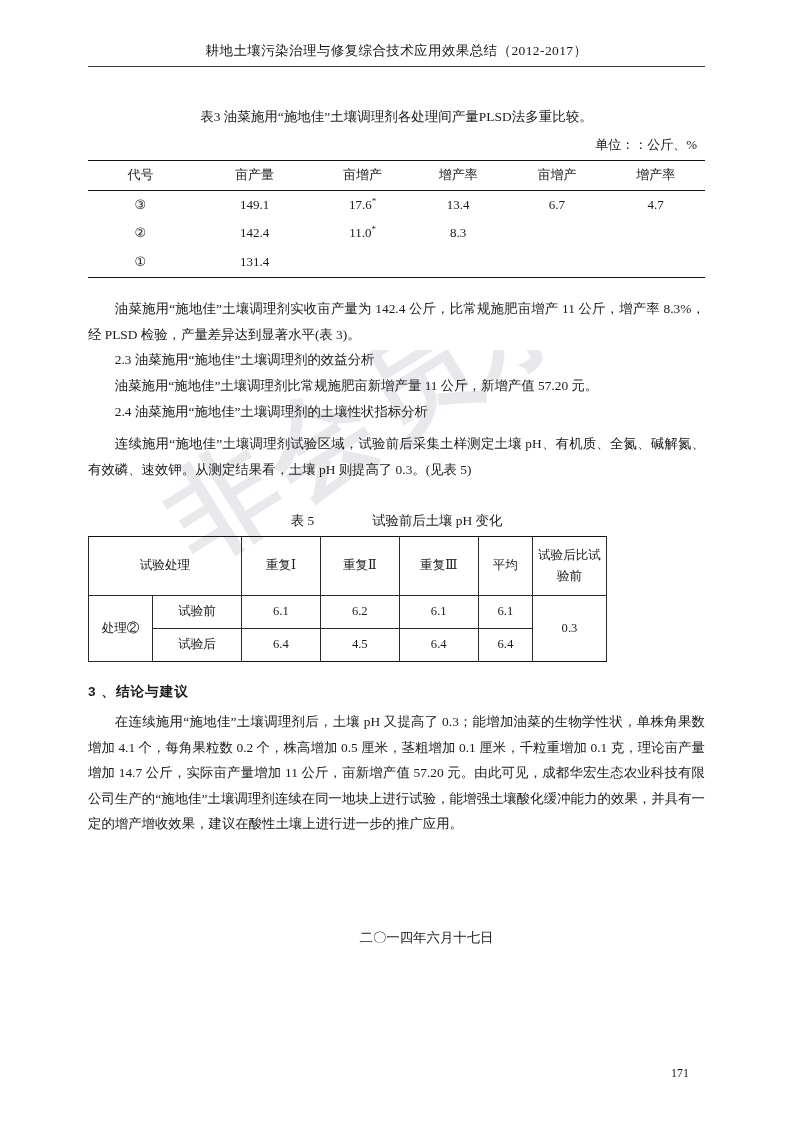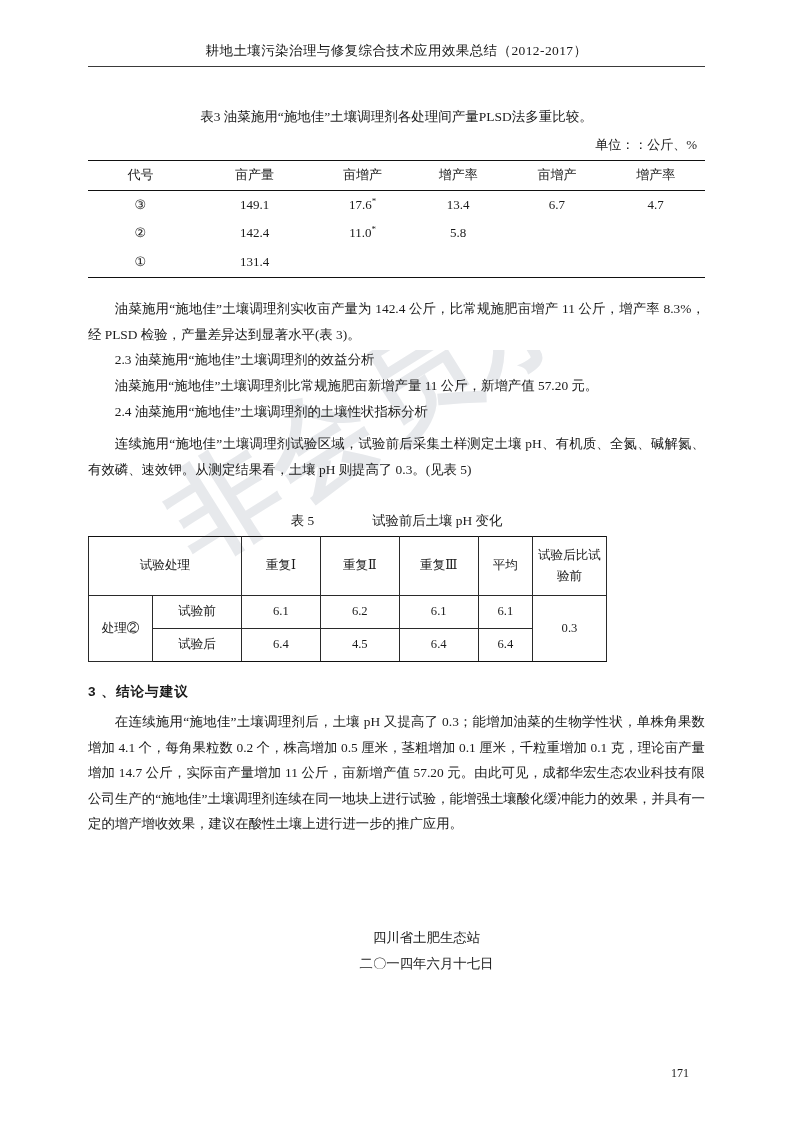--- a/index.html
+++ b/index.html
@@ -228,21 +228,21 @@
           <td>149.1</td>
           <td><span>17.6</span><span class="star">*</span></td>
           <td>13.4</td>
           <td>6.7</td>
           <td>4.7</td>
         </tr>
         <tr>
           <td>②</td>
           <td>142.4</td>
           <td><span>11.0</span><span class="star">*</span></td>
-          <td>5.8</td>
+          <td>8.3</td>
           <td></td>
           <td></td>
         </tr>
         <tr>
           <td>①</td>
           <td>131.4</td>
           <td><span></span><span class="star"></span></td>
           <td></td>
           <td></td>
           <td></td>
@@ -298,20 +298,19 @@
           <td class="outer-bottom">6.4</td>
           <td class="outer-bottom">6.4</td>
         </tr>
       </tbody>
     </table>
 
     <div class="sec-head">3 、结论与建议</div>
     <div class="para indent" style="top:709px;">在连续施用“施地佳”土壤调理剂后，土壤 pH 又提高了 0.3；能增加油菜的生物学性状，单株角果数增加 4.1 个，每角果粒数 0.2 个，株高增加 0.5 厘米，茎粗增加 0.1 厘米，千粒重增加 0.1 克，理论亩产量增加 14.7 公斤，实际亩产量增加 11 公斤，亩新增产值 57.20 元。由此可见，成都华宏生态农业科技有限公司生产的“施地佳”土壤调理剂连续在同一地块上进行试验，能增强土壤酸化缓冲能力的效果，并具有一定的增产增收效果，建议在酸性土壤上进行进一步的推广应用。</div>
 
     <div class="sign" style="top:925px;">
-      <div>四川省土肥生态站</div>
       <div>二〇一四年六月十七日</div>
     </div>
 
     <div class="pageno">171</div>
 
   </div>
 </div>
 
 </body></html>

